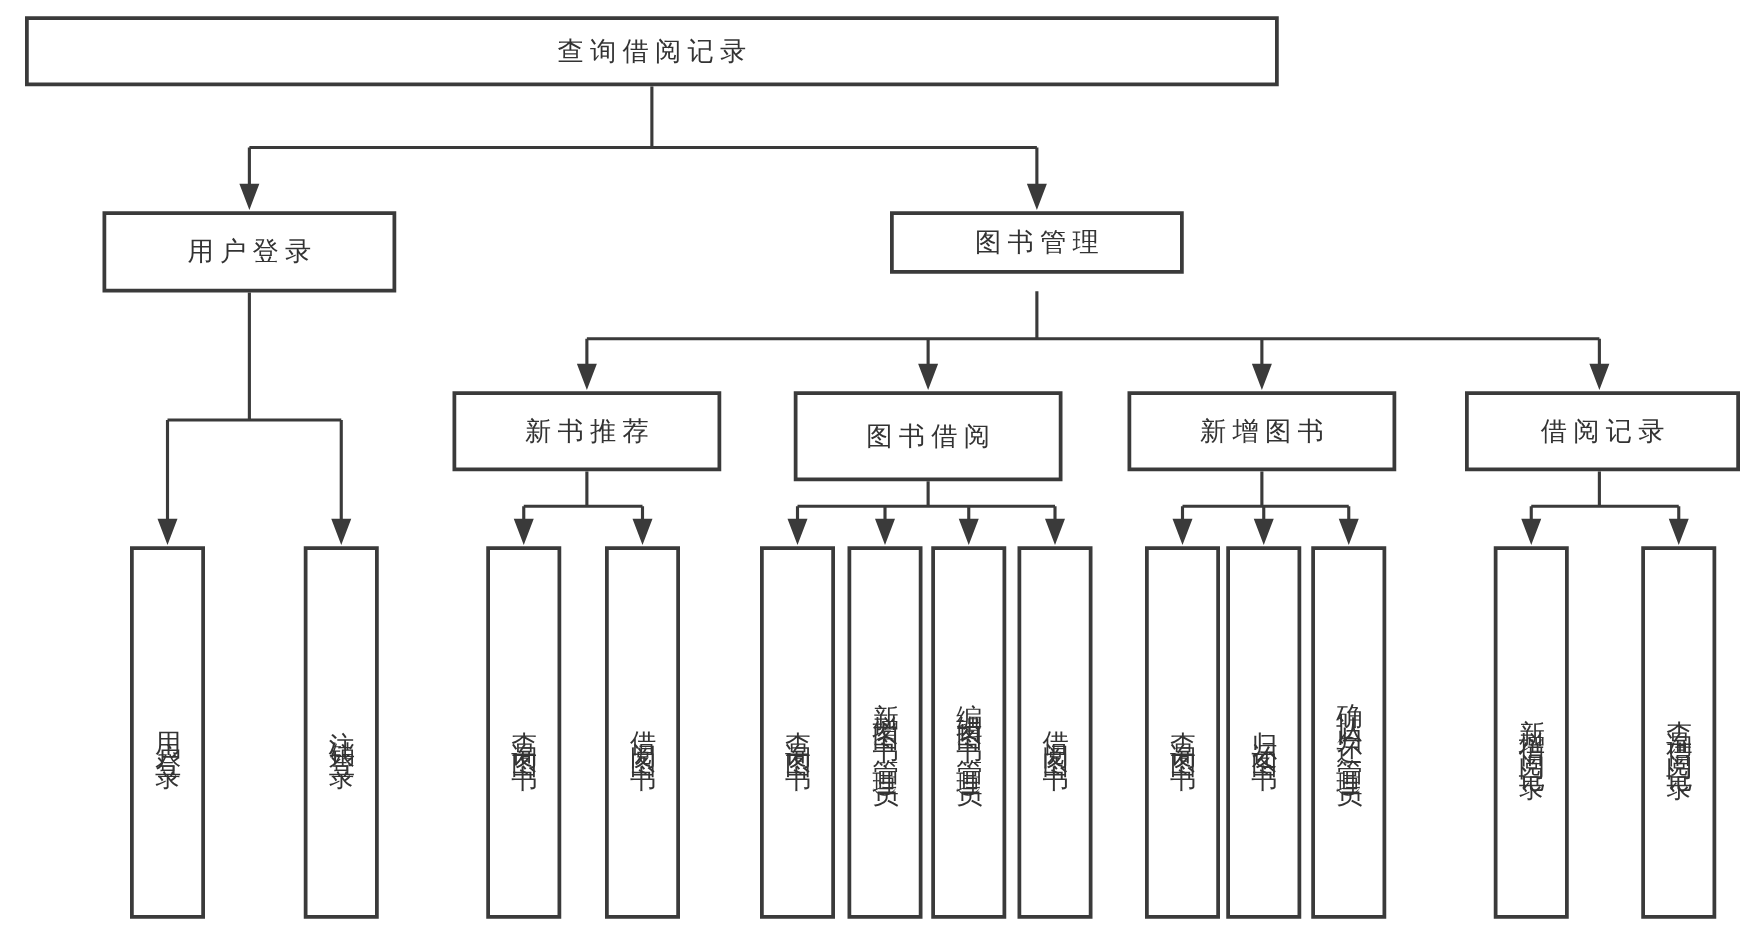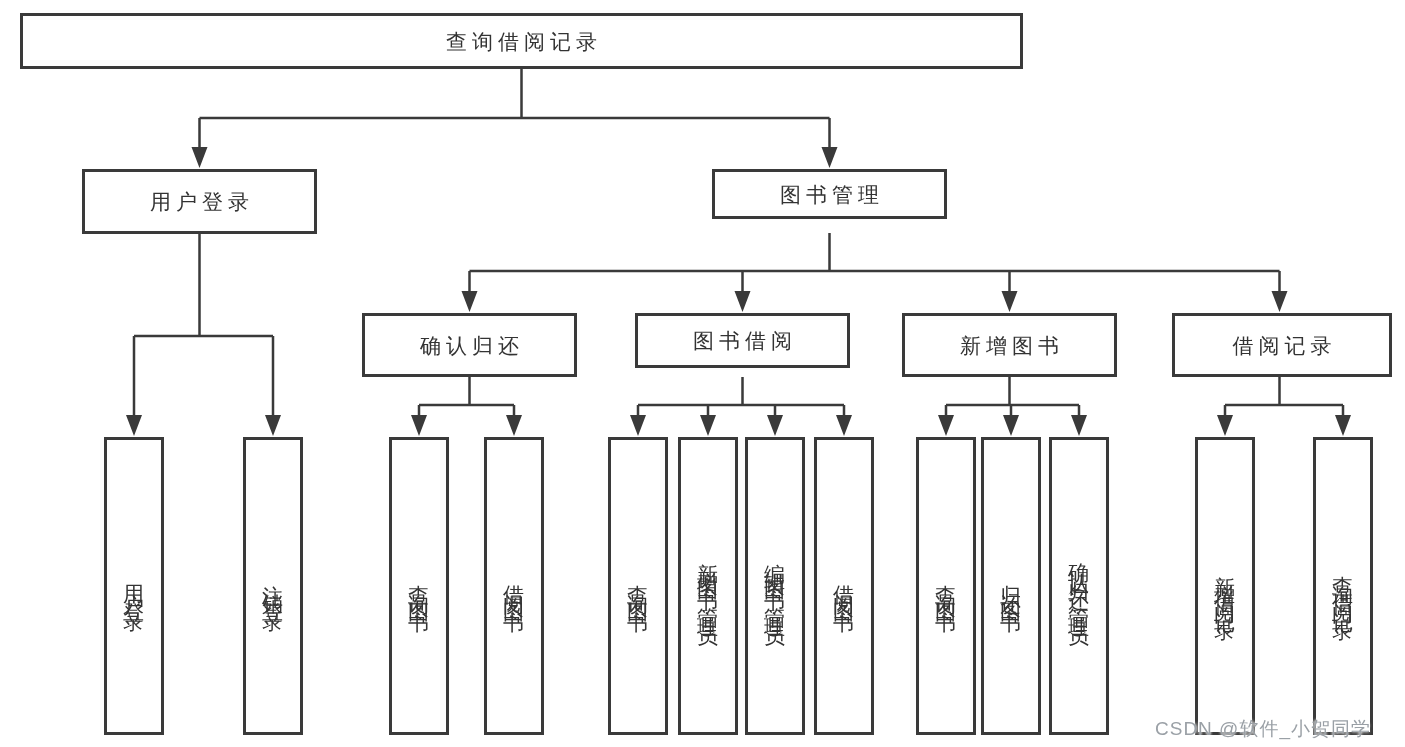--- a/index.html
+++ b/index.html
@@ -131,23 +131,23 @@
   </div>
 
   <div class="hbox" style="left:82px; top:169px; width:235px; height:65px">
     <span class="lbl">用户登录</span>
   </div>
   <div class="hbox" style="left:712px; top:169px; width:235px; height:50px">
     <span class="lbl">图书管理</span>
   </div>
 
   <div class="hbox" style="left:362px; top:313px; width:215px; height:64px">
-    <span class="lbl">确认归还</span>
+    <span class="lbl">新书推荐</span>
   </div>
-  <div class="hbox" style="left:635px; top:313px; width:215px; height:55px">
+  <div class="hbox" style="left:635px; top:313px; width:215px; height:72px">
     <span class="lbl">图书借阅</span>
   </div>
   <div class="hbox" style="left:902px; top:313px; width:215px; height:64px">
     <span class="lbl">新增图书</span>
   </div>
   <div class="hbox" style="left:1172px; top:313px; width:220px; height:64px">
     <span class="lbl">借阅记录</span>
   </div>
 
   <div class="vbox" style="left:104px">
@@ -183,15 +183,14 @@
   <div class="vbox" style="left:1049px">
     <span class="lbl">确认归还（管理员）</span>
   </div>
   <div class="vbox" style="left:1195px">
     <span class="lbl">新增借阅记录</span>
   </div>
   <div class="vbox" style="left:1313px">
     <span class="lbl">查询借阅记录</span>
   </div>
 
-  <div class="watermark">CSDN @软件_小贺同学</div>
 
 </div>
 
 </body></html>

